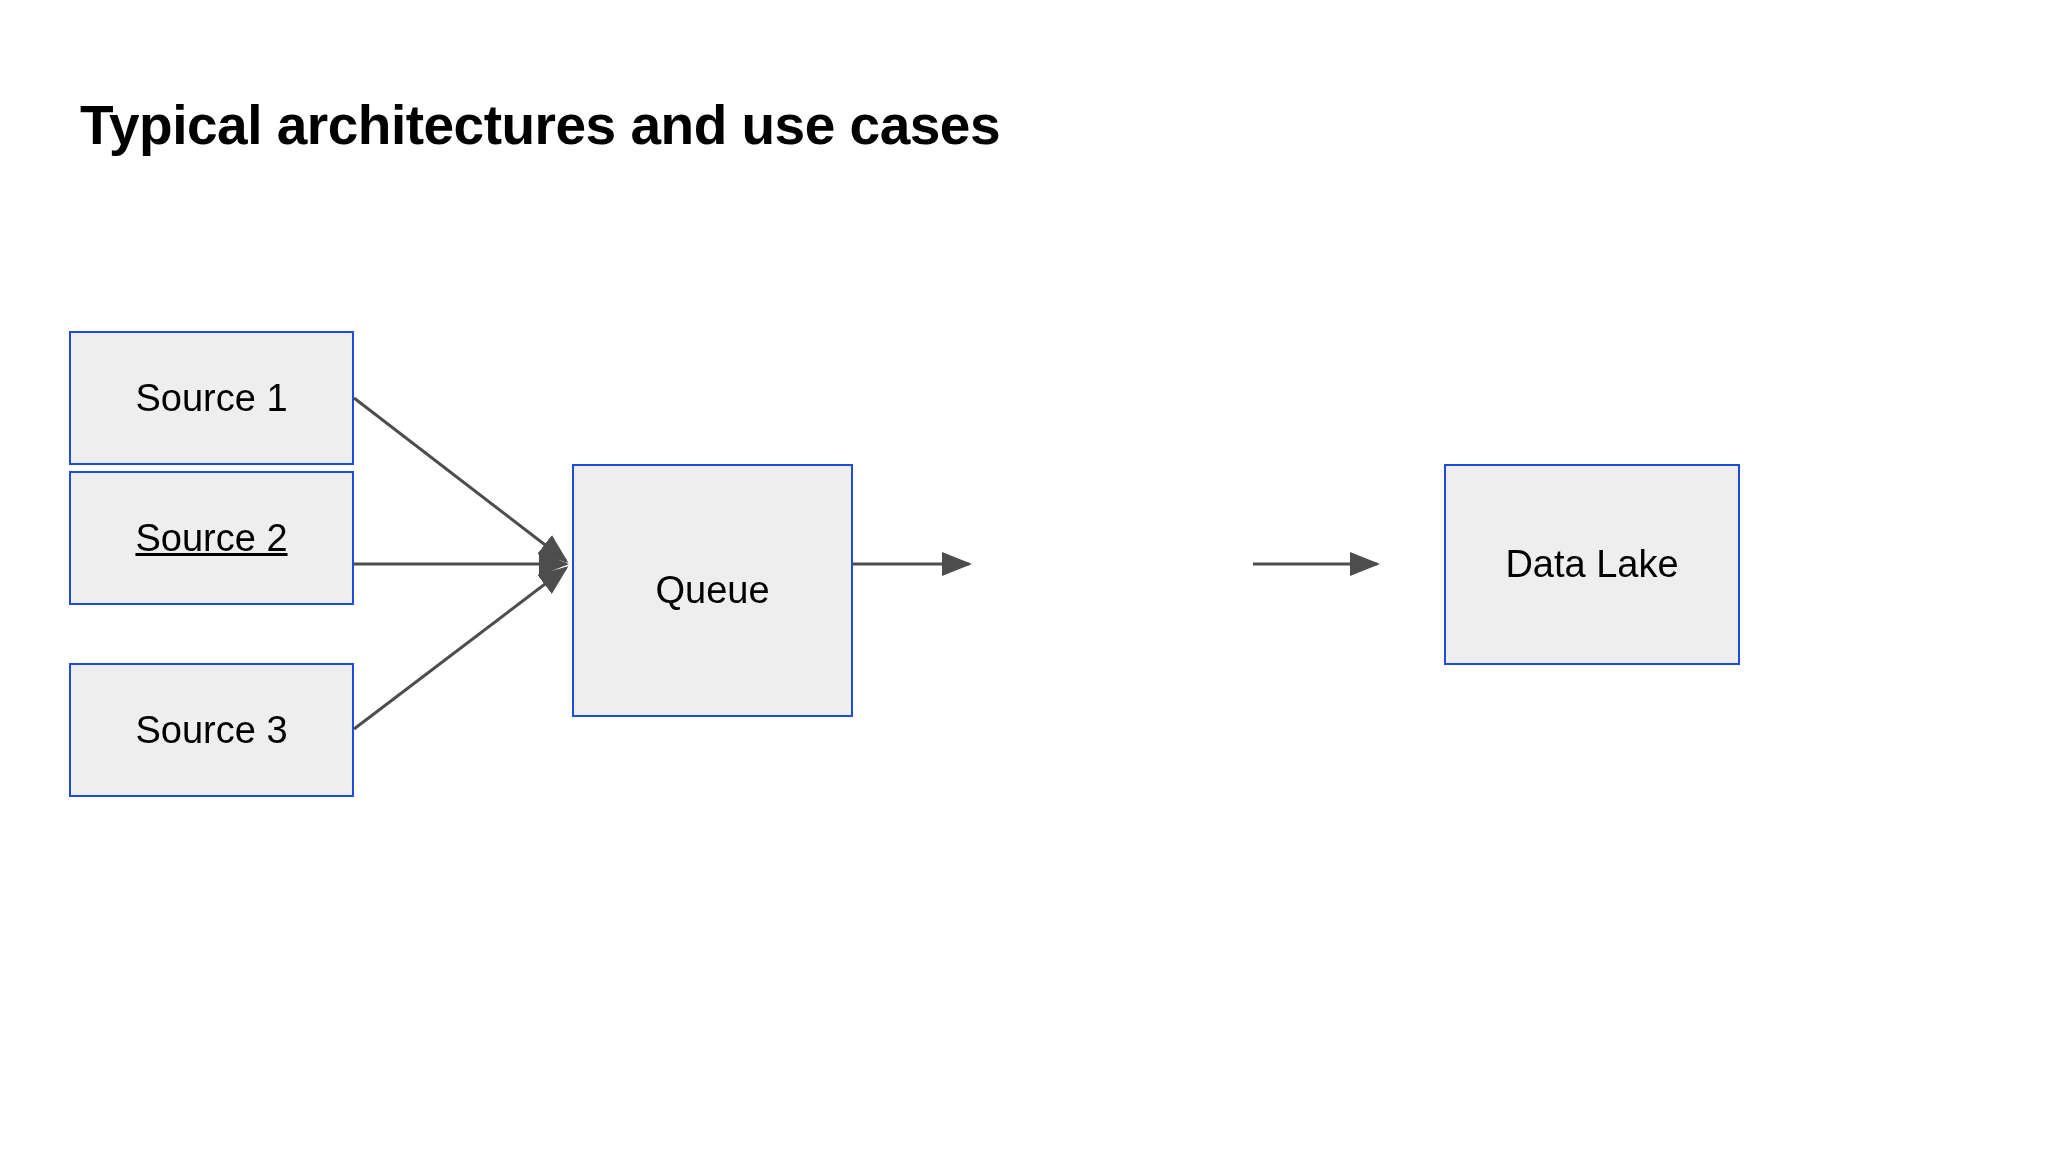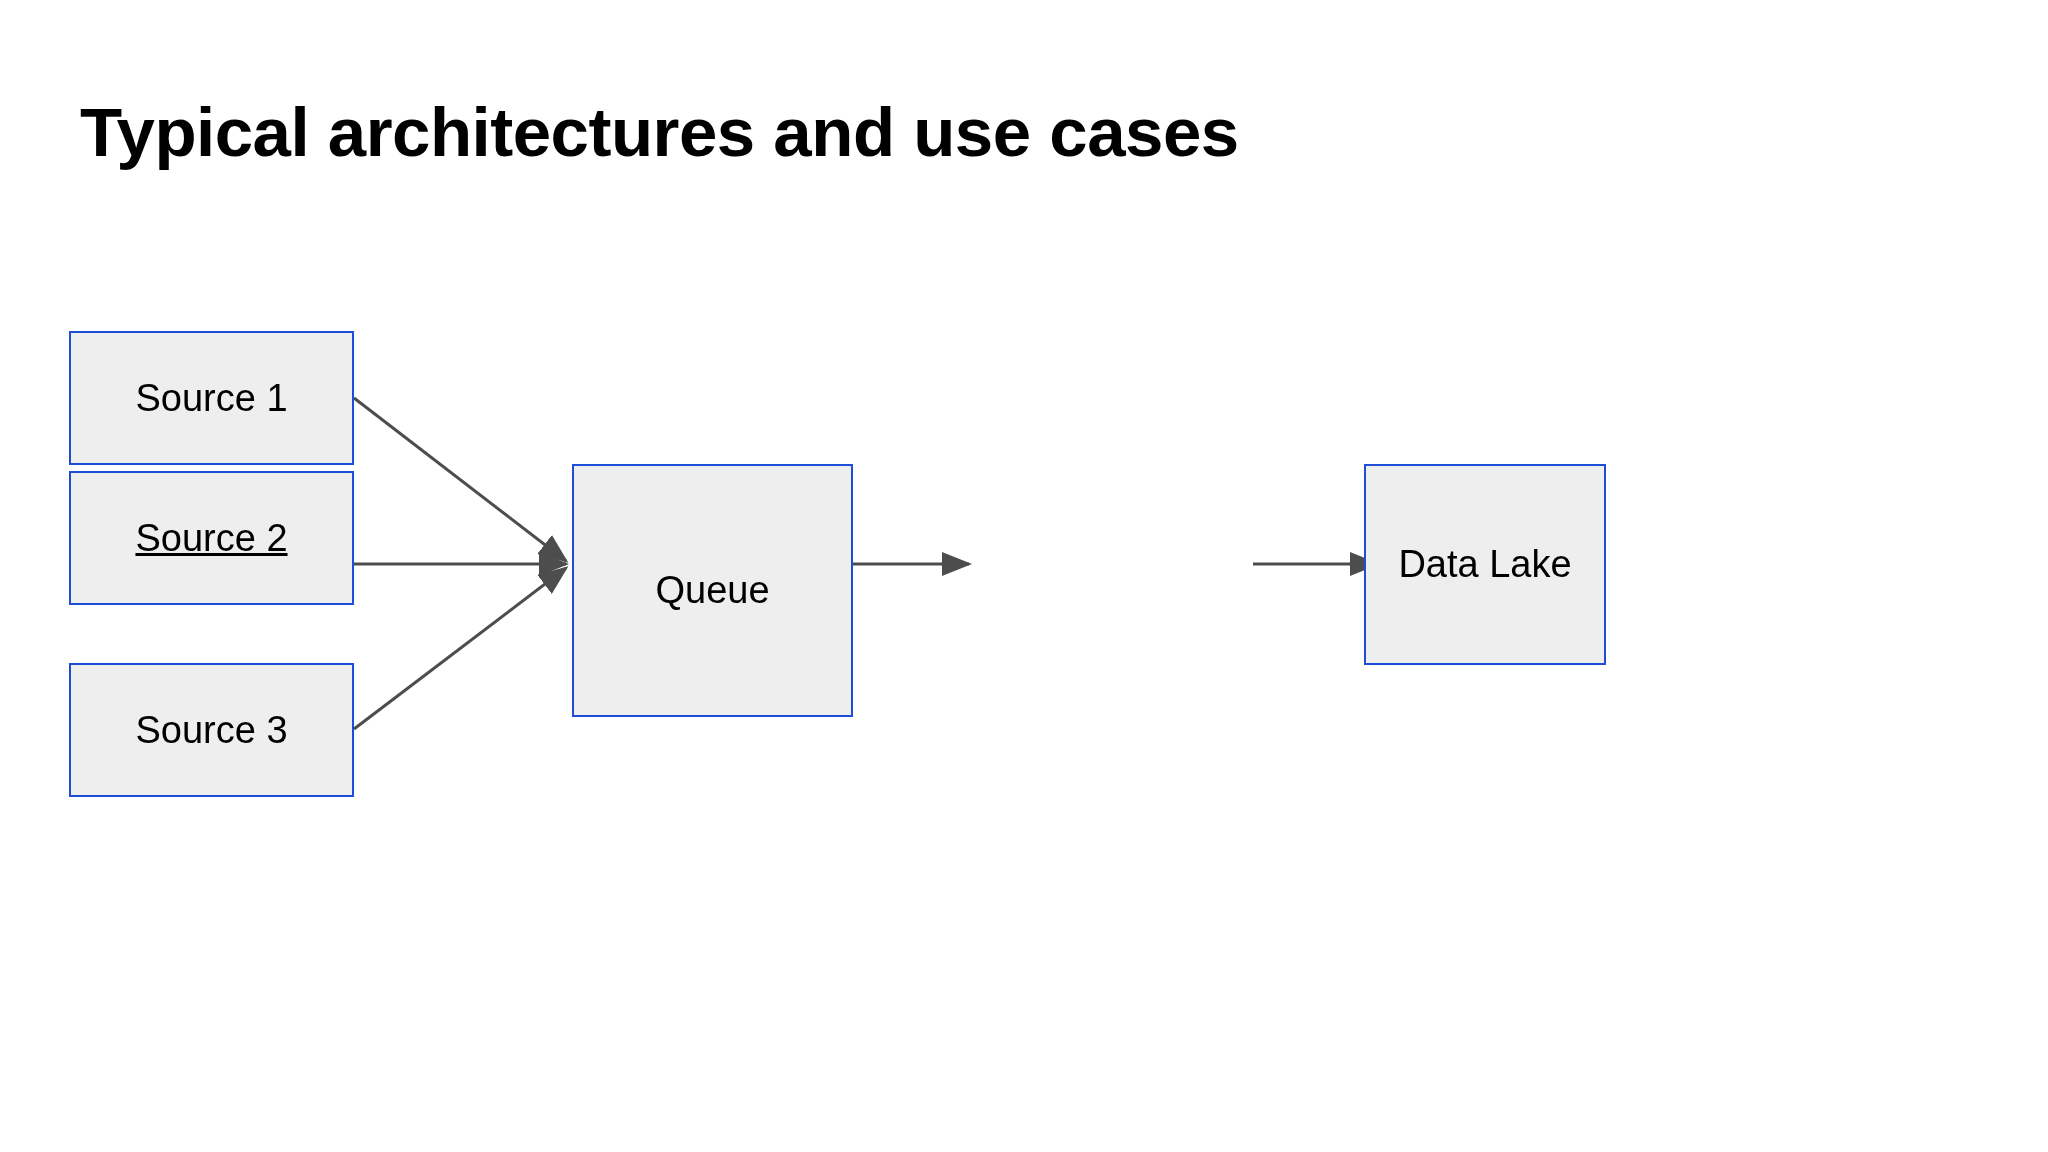--- a/index.html
+++ b/index.html
@@ -21,21 +21,21 @@
     left: 0; top: 0;
     width: 2048px;
     height: 1152px;
     background: #ffffff;
   }
 
   #slide-title {
     position: absolute;
     left: 80px;
     top: 98px;
-    font-size: 69px;
+    font-size: 55px;
     font-weight: bold;
     color: #000000;
     letter-spacing: -0.5px;
     line-height: 1.0;
     white-space: nowrap;
   }
 
   #diagram {
     position: absolute;
     left: 0;
@@ -62,21 +62,21 @@
   }
 
   
   #node-source-1 { left: 69px;  top: 331px; width: 285px; height: 134px; }
   #node-source-2 { left: 69px;  top: 471px; width: 285px; height: 134px; text-decoration: underline; }
   #node-source-3 { left: 69px;  top: 663px; width: 285px; height: 134px; justify-content: center; }
 
   
   #node-queue             { left: 572px;  top: 464px; width: 281px; height: 253px; }
   #node-stream-processing { left: 972px;  top: 464px; width: 281px; height: 201px; }
-  #node-data-lake         { left: 1364px; top: 464px; width: 242px; height: 201px; }
+  #node-data-lake         { left: 1444px; top: 464px; width: 296px; height: 201px; }
 
   #edges {
     position: absolute;
     left: 0; top: 0;
     width: 2048px;
     height: 1152px;
     pointer-events: none;
   }
 </style>
 </head>

